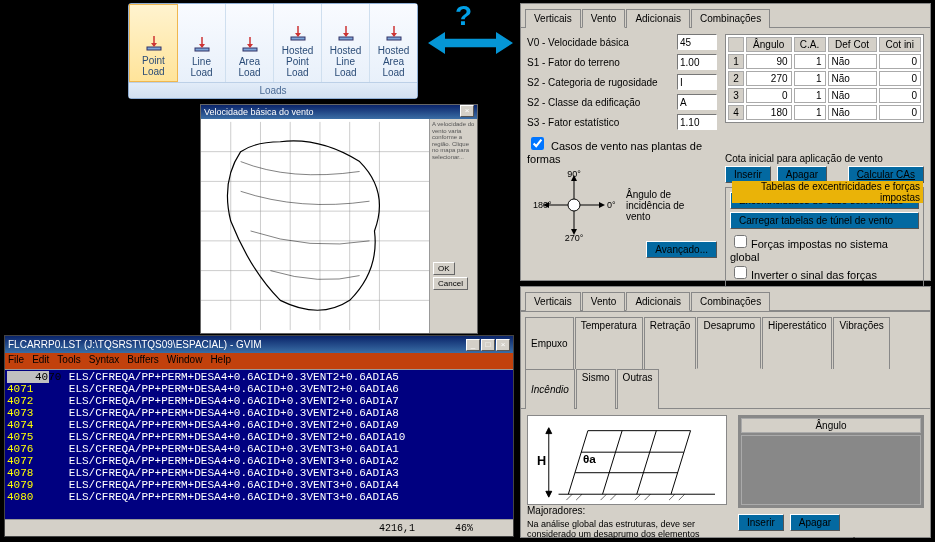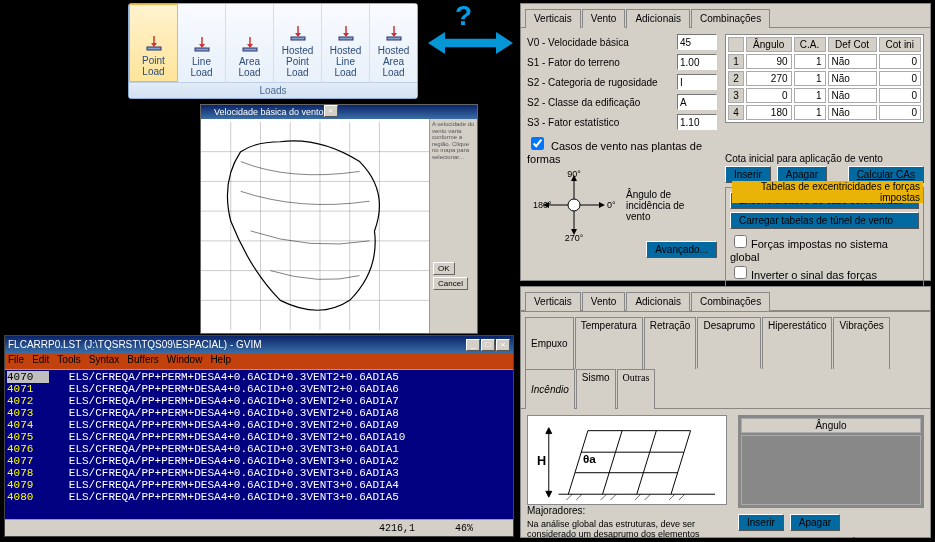--- a/index.html
+++ b/index.html
@@ -73,24 +73,24 @@
     top:104px; left:200px;
     width:278px; height:230px;
     background:#d4d0c8;
     border:1px solid #666;
   }
   .mapwin .title {
     height:14px;
     background:linear-gradient(#0a246a,#3b6ea5);
     color:#fff;
     font-size:9px;
-    padding:0 13px;
+    padding:0 3px;
     line-height:14px;
     display:flex;
-    justify-content:flex-start;
+    justify-content:space-between;
   }
   .map-body {
     height:calc(100% - 14px);
     display:flex;
     background:#fff;
   }
   .map-canvas { flex:1; position:relative; overflow:hidden; }
   .map-side { width:48px; background:#d4d0c8; border-left:1px solid #999; font-size:6px; padding:2px; color:#333; }
   .map-btn { background:#d4d0c8; border:1px solid; border-color:#fff #666 #666 #fff; font-size:8px; padding:1px 4px; margin:1px; }
 
@@ -131,21 +131,21 @@
     color:#fff;
     font-family:"Courier New",monospace;
     font-size:11px;
     height:149px;
     overflow:hidden;
     white-space:pre;
     padding:1px 2px;
   }
   .gvim .line { display:flex; }
   .gvim .ln { color:#ffff00; width:42px; }
-  .gvim .sel .ln { background:#c0c0c0; color:#000; }
+  .gvim .sel .ln { background:#c0c0c0; color:#000;padding-left:28px; }
   .gvim .txt { color:#fff; }
   .gvim .status {
     height:17px;
     background:#d4d0c8;
     font-family:"Courier New",monospace;
     font-size:10px;
     color:#000;
     display:flex;
     justify-content:flex-end;
     padding:0 40px 0 6px;
@@ -496,21 +496,21 @@
     </div>
   <div class="dlg-tabs" style="border-top:1px solid #888; flex-wrap:wrap;" id="dlg2-tabs-sub">
       <div class="tab" style="padding: 20px 5px;">Empuxo</div>
       <div class="tab" style="padding: 2px 5px;">Temperatura</div>
       <div class="tab" style="padding: 2px 5px;">Retração</div>
       <div class="tab active" style="padding: 2px 5px;">Desaprumo</div>
       <div class="tab" style="padding: 2px 5px;">Hiperestático</div>
       <div class="tab" style="padding: 2px 5px;">Vibrações</div>
       <div class="tab" style="padding: 14px 5px; font-style: italic;">Incêndio</div>
       <div class="tab" style="padding: 2px 5px;">Sismo</div>
-      <div class="tab" style="padding: 2px 5px; font-family: Liberation Serif, serif;">Outras</div>
+      <div class="tab" style="padding: 2px 5px;">Outras</div>
     </div>
   <div class="dlg-body" style="display:flex; gap:6px;">
     <div style="width:205px;">
       <div class="desa-diagram">
         <svg viewBox="0 0 200 90" width="100%" height="100%">
           <g stroke="#000" fill="none">
             <line x1="30" y1="80" x2="190" y2="80"></line>
             <g stroke-width="1">
               <line x1="40" y1="80" x2="60" y2="15"></line>
                 <line x1="75" y1="80" x2="95" y2="15"></line>

